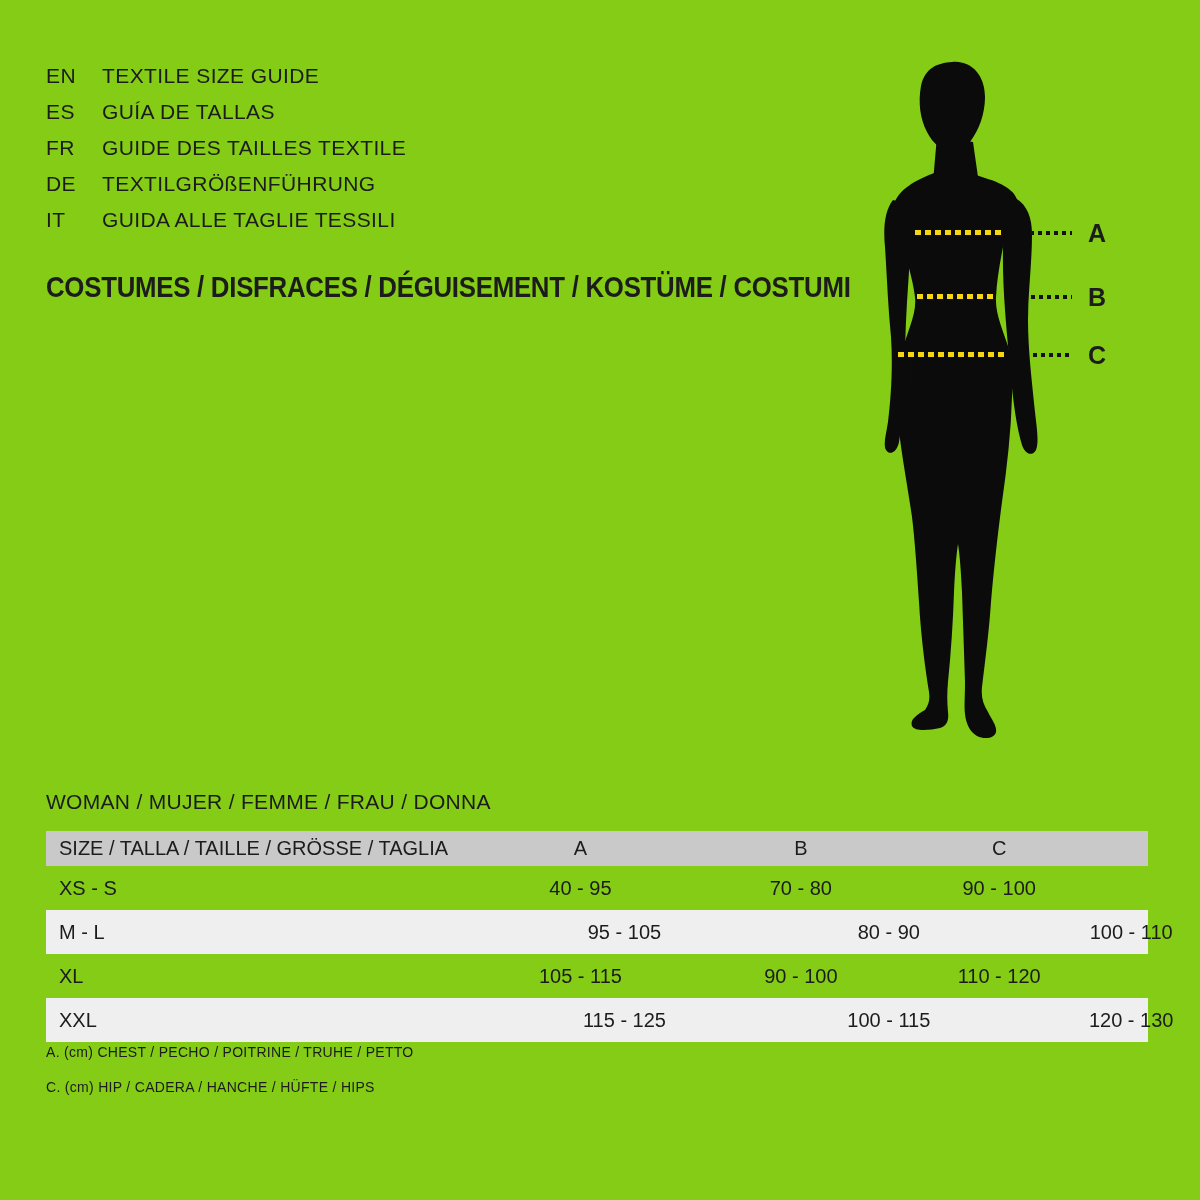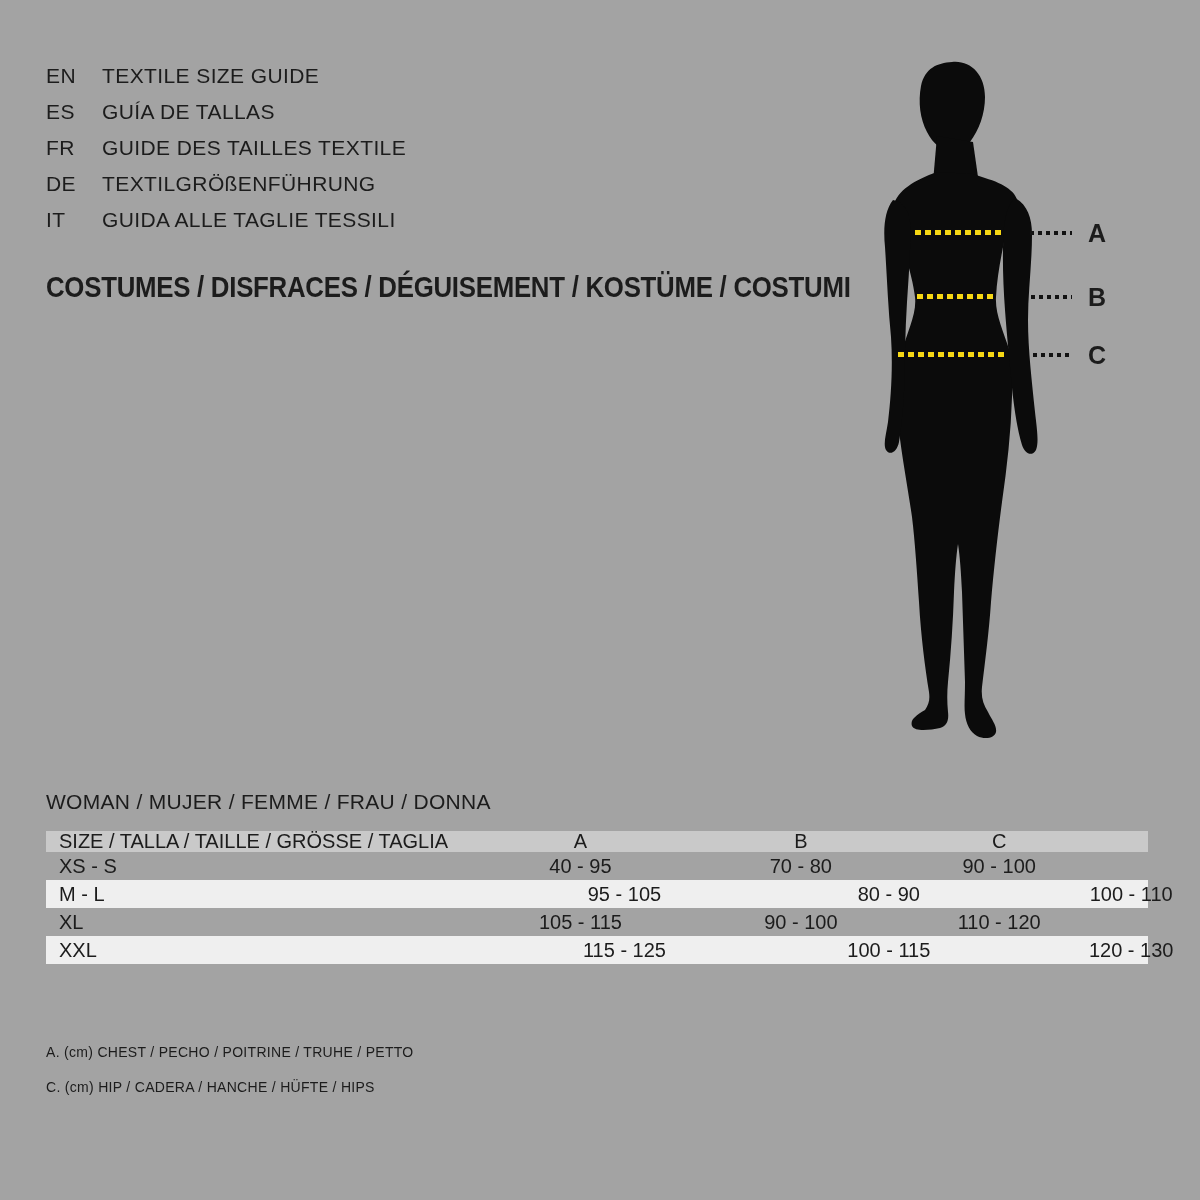--- a/index.html
+++ b/index.html
@@ -1,20 +1,20 @@
 <!DOCTYPE html>
 <html style="--text: #1c1c1c; --silhouette: #0b0b0b; --dash-yellow: #f6d714; --table-header-bg: #c9c9c9; --table-alt-row-bg: #efefef;"><head>
 <meta charset="utf-8">
 <style>
   * { margin: 0; padding: 0; box-sizing: border-box; }
   html, body { background: #fff; }
   body { font-family: "Liberation Sans", sans-serif; color: var(--text, #1c1c1c); }
   .canvas {
     position: relative; width: 1200px; height: 1200px;
-    background: #a3a3a3; overflow: hidden;
+    background: #84cc16; overflow: hidden;
   }
 
   
   .lang-list { position: absolute; left: 46px; top: 58px; list-style: none; }
   .lang-row { display: flex; height: 36px; align-items: center; font-size: 21px; letter-spacing: 0.4px; }
   .lang-code { width: 56px; flex: 0 0 56px; }
   .lang-title { white-space: nowrap; }
 
   
   .category-heading {
@@ -43,22 +43,22 @@
   .line-a.dash-black { left: 1030px; top: 231px; width: 42px; }
   .line-b.dash-black { left: 1031px; top: 295px; width: 41px; }
   .line-c.dash-black { left: 1033px; top: 353px; width: 39px; }
   .label-a { left: 1080px; top: 217px; }
   .label-b { left: 1080px; top: 281px; }
   .label-c { left: 1080px; top: 339px; }
 
   
   .table-title { position: absolute; left: 46px; top: 790px; font-size: 21px; letter-spacing: 0.3px; }
   .size-table { position: absolute; left: 46px; top: 831px; width: 1102px; font-size: 20px; }
-  .t-row { display: flex; align-items: center; height: 28px; }
-  .t-row.header { height: 21px; background: var(--table-header-bg, #c9c9c9); }
+  .t-row { display: flex; align-items: center; height: 44px; }
+  .t-row.header { height: 35px; background: var(--table-header-bg, #c9c9c9); }
   .t-row.alt { background: var(--table-alt-row-bg, #efefef); gap: 44px; }
   .c-size { flex: 0 0 38%; padding-left: 13px; text-align: left; white-space: nowrap; }
   .c-a { flex: 0 0 21%; text-align: center; }
   .c-b { flex: 0 0 19%; text-align: center; }
   .c-c { flex: 0 0 17%; text-align: center; }
 
   
   .legend { position: absolute; left: 46px; top: 1035px; }
   .legend-line { height: 35px; line-height: 35px; font-size: 14px; letter-spacing: 0.3px; white-space: nowrap; }
 </style>

